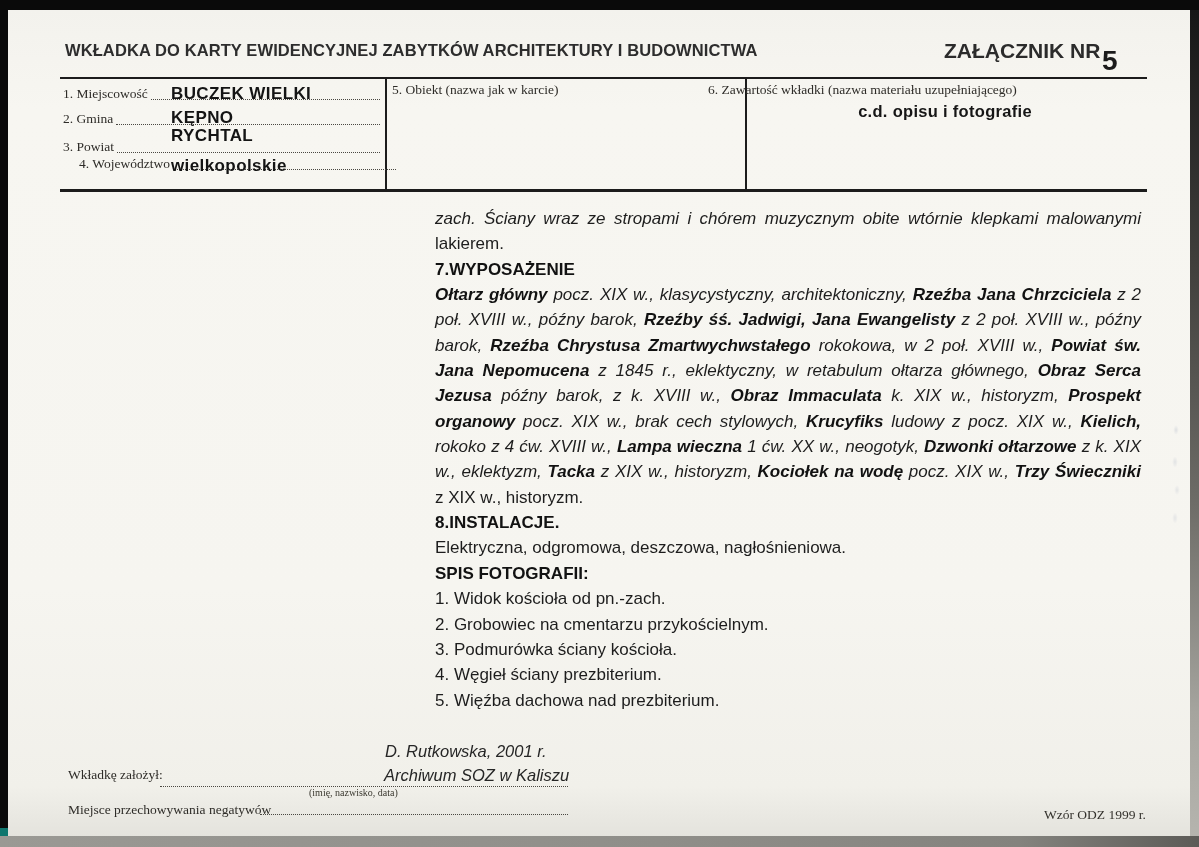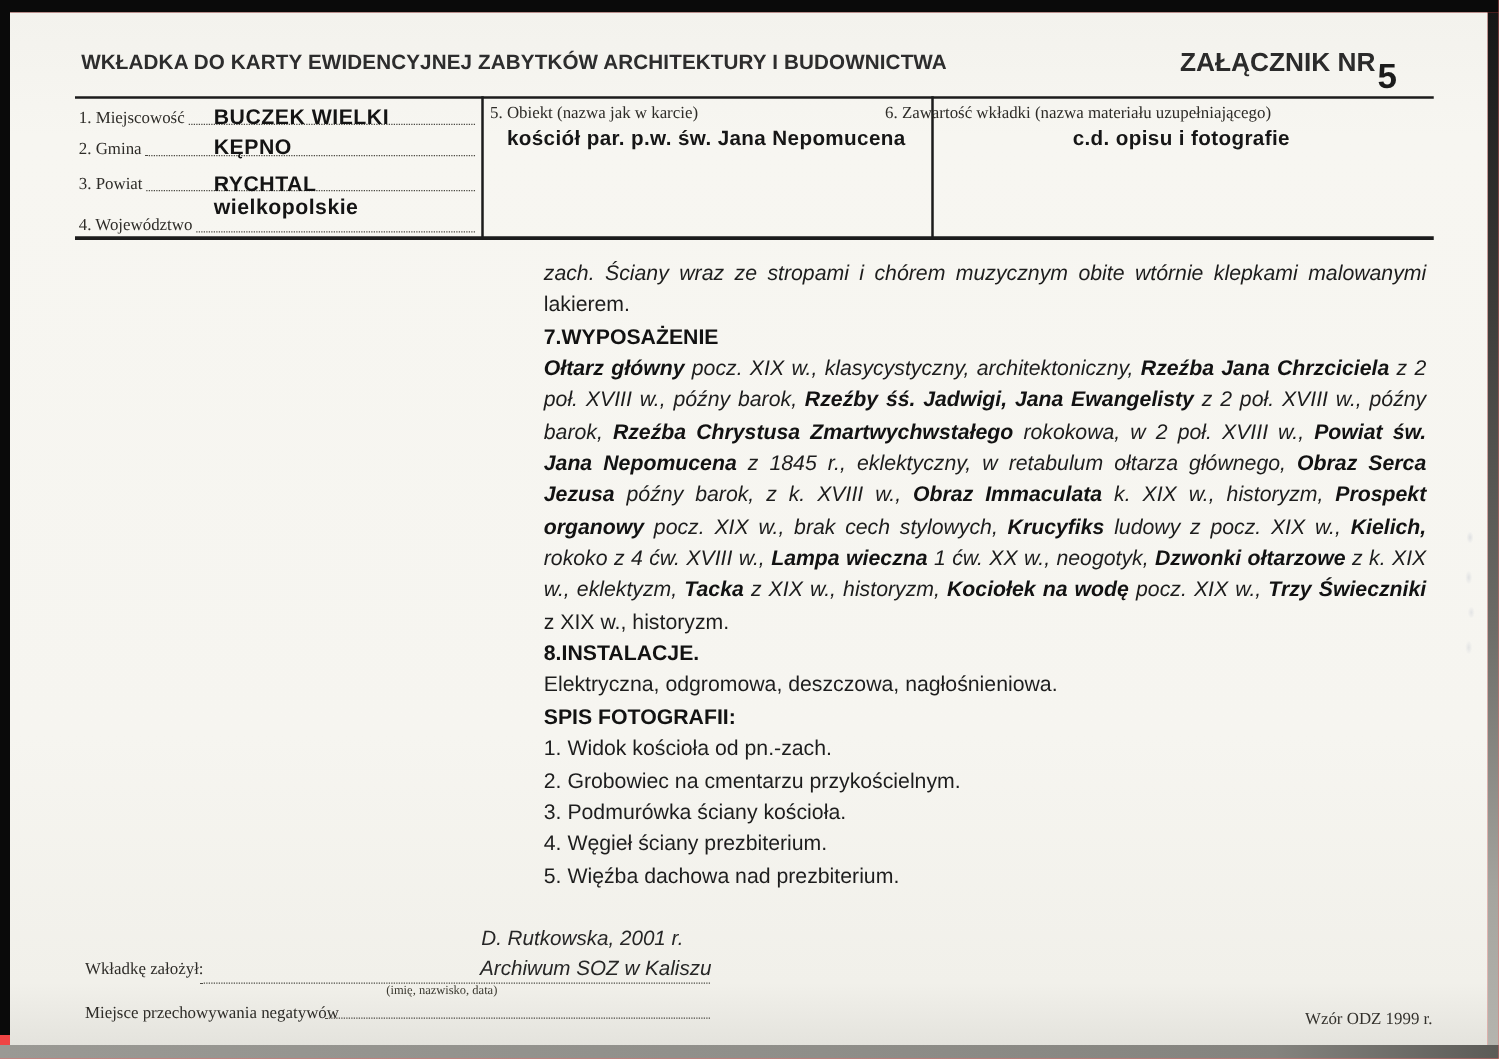--- a/index.html
+++ b/index.html
@@ -1,19 +1,19 @@
 <!DOCTYPE html>
 <html lang="pl"><head>
 <meta charset="utf-8">
 <style>
   html,body{margin:0;padding:0;}
   .scan{
     position:relative;
     width:1199px;height:847px;
-    background:#ef4444;
+    background:#0f766e;
     overflow:hidden;
     font-family:"Liberation Sans",sans-serif;
   }
   
   .edge-top{position:absolute;left:0;top:0;width:1199px;height:10px;background:#0a0a0a;}
   .edge-left{position:absolute;left:0;top:0;width:8px;height:828px;background:#0a0a0a;}
   .edge-bottom{position:absolute;left:0;top:836px;width:1199px;height:11px;
     background:linear-gradient(90deg,#9a9994 0%,#8f8e89 55%,#84837e 85%,#5c5b57 100%);}
   .edge-right{position:absolute;left:1190px;top:10px;width:9px;height:826px;
     background:linear-gradient(180deg,#161616 0%,#3f3e3b 30%,#6e6d68 60%,#a5a49e 85%,#b5b4ae 100%);}
@@ -30,25 +30,25 @@
   .annex-number{left:1094px;top:35px;font-size:28px;font-weight:700;color:#1b1b1b;}
   
   .rule{background:#1c1c1c;}
   .rule-top{left:52px;top:67px;width:1087px;height:2px;}
   .rule-bottom{left:52px;top:179px;width:1087px;height:3px;}
   .vrule{background:#1c1c1c;width:2px;}
   .vrule-1{left:377px;top:67px;height:115px;}
   .vrule-2{left:737px;top:67px;height:115px;}
   
   .field-row{left:55px;width:317px;height:20px;display:flex;align-items:flex-end;}
-  .frow-0{top:72px;}.frow-1{top:97px;}.frow-2{top:125px;}.frow-3{top:158px;}
+  .frow-0{top:72px;}.frow-1{top:97px;}.frow-2{top:125px;}.frow-3{top:142px;margin-left:16px;}
   .field-label{font-family:"Liberation Serif",serif;font-size:13.5px;color:#2e2c28;white-space:nowrap;padding-right:3px;}
   .dotted-leader{flex:1;border-bottom:1.6px dotted #4a4842;margin-bottom:2px;height:1px;}
   .field-value{left:163px;font-size:17px;font-weight:700;color:#141414;white-space:nowrap;letter-spacing:.4px;}
-  .fval-0{top:74px;}.fval-1{top:98px;}.fval-2{top:128px;}.fval-3{top:146px;}
+  .fval-0{top:74px;}.fval-1{top:98px;}.fval-2{top:116px;}.fval-3{top:146px;}
   
   .cell-label{font-family:"Liberation Serif",serif;font-size:13.5px;color:#2e2c28;white-space:nowrap;}
   .obj-label{left:384px;top:72px;}
   .obj-value{left:377px;top:92px;width:360px;text-align:center;font-size:16.5px;font-weight:700;color:#161616;letter-spacing:.3px;}
   .content-label{left:700px;top:72px;}
   .content-value{left:737px;top:92px;width:400px;text-align:center;font-size:16.5px;font-weight:700;color:#161616;letter-spacing:.3px;}
   
   .body-text{left:427px;top:196px;width:706px;font-size:17px;line-height:25.35px;color:#1d1d1d;}
   .body-line{white-space:normal;}
   .body-line.justify{text-align:justify;text-align-last:justify;font-style:italic;}
@@ -107,21 +107,20 @@
         </div>
         <div class="abs field-value fval-2">RYCHTAL</div>
         <div class="abs field-row frow-3">
           <span class="field-label">4. Województwo</span>
           <span class="dotted-leader"></span>
         </div>
         <div class="abs field-value fval-3">wielkopolskie</div>
       </div>
 
     <div class="abs cell-label obj-label">5. Obiekt (nazwa jak w karcie)</div>
-    <div class="abs obj-value">kościół par. p.w. św. Jana Nepomucena</div>
     <div class="abs cell-label content-label">6. Zawartość wkładki (nazwa materiału uzupełniającego)</div>
     <div class="abs content-value">c.d. opisu i fotografie</div>
 
     <div class="abs body-text" id="body-text">
         <div class="body-line justify"><span>zach. Ściany wraz ze stropami i chórem muzycznym obite wtórnie klepkami malowanymi</span></div>
         <div class="body-line"><span>lakierem.</span></div>
         <div class="body-line"><b>7.WYPOSAŻENIE</b></div>
         <div class="body-line justify"><b>Ołtarz główny</b><span> pocz. XIX w., klasycystyczny, architektoniczny, </span><b>Rzeźba Jana Chrzciciela</b><span> z 2</span></div>
         <div class="body-line justify"><span>poł. XVIII w., późny barok, </span><b>Rzeźby śś. Jadwigi, Jana Ewangelisty</b><span> z 2 poł. XVIII w., późny</span></div>
         <div class="body-line justify"><span>barok, </span><b>Rzeźba Chrystusa Zmartwychwstałego</b><span> rokokowa, w 2 poł. XVIII w., </span><b>Powiat św.</b></div>

